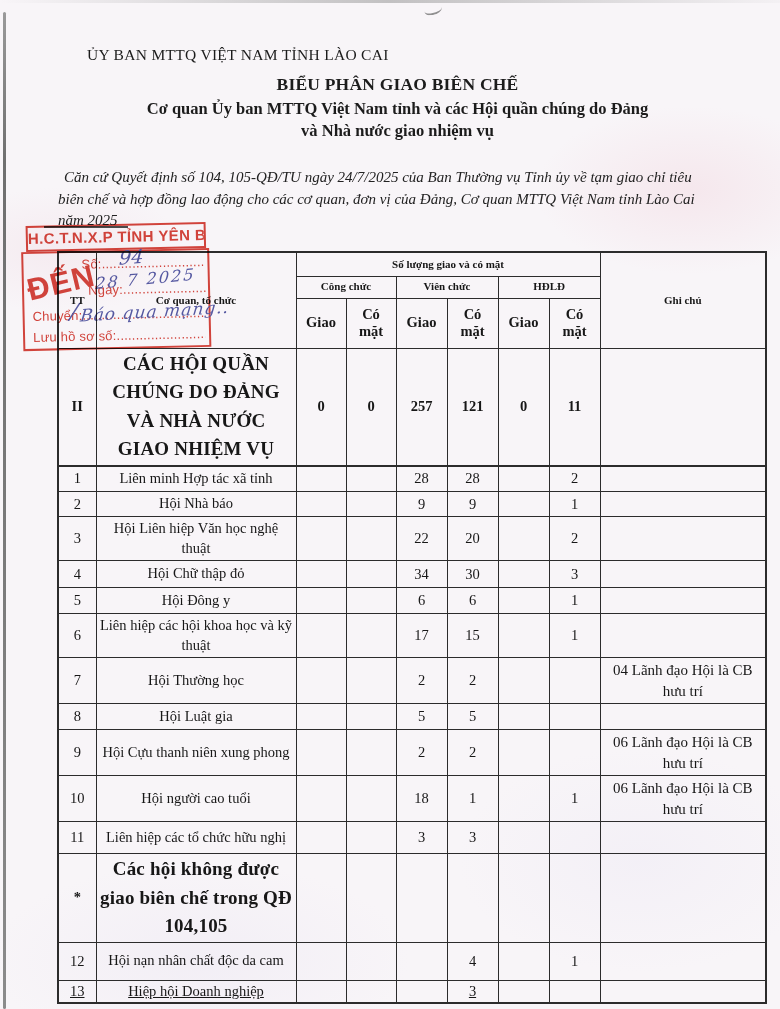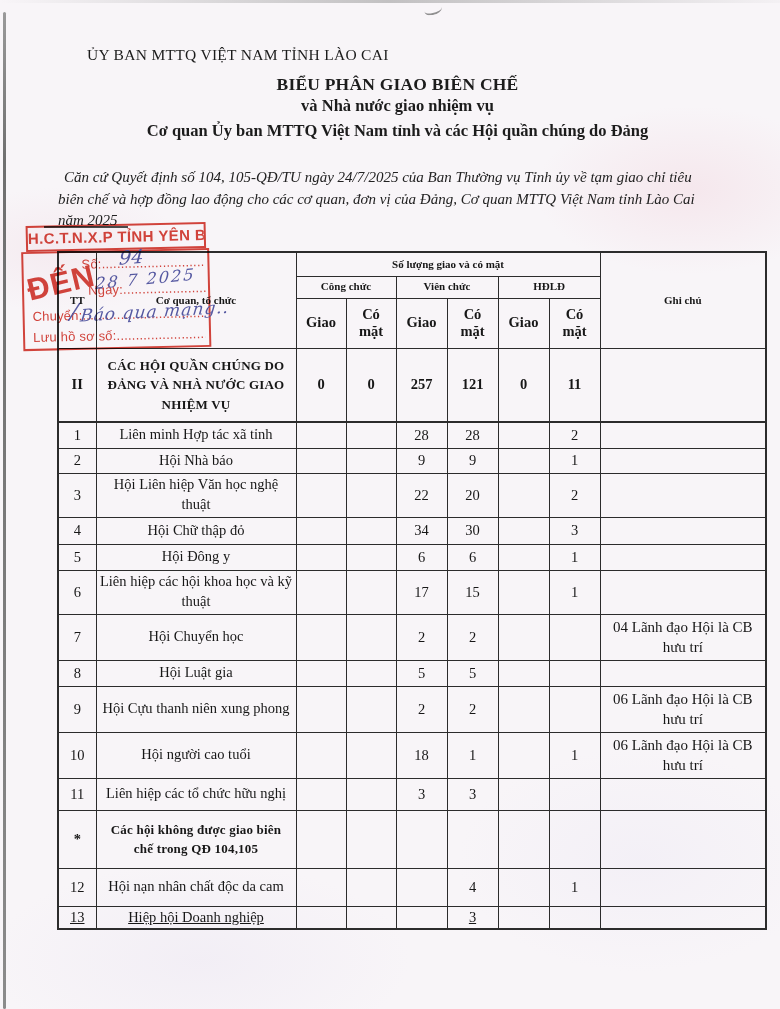--- a/index.html
+++ b/index.html
@@ -46,21 +46,21 @@
     padding:1px 3px;text-align:center;vertical-align:middle;
     overflow:hidden;
   }
   table.main{border:2px solid #2c2c2c;}
   td.name{text-align:left;padding-left:5px;line-height:1.35;}
   tr.hrow td{font-weight:bold;font-size:11px;line-height:1.2;}
   tr.h1{height:24px;} tr.h2{height:22px;} tr.h3{height:50px;}
   tr.h3 td{font-size:14.5px;}
   td.hdr-bottom{border-bottom-width:2px;}
   tr.bold-row td{font-weight:bold;}
-  tr.bold-row td.name{font-size:13px;letter-spacing:.2px;line-height:1.5;margin-top:44px;}
+  tr.bold-row td.name{font-size:19px;letter-spacing:.2px;line-height:1.5;margin-top:44px;}
   td.note{font-size:15px;line-height:1.35;padding:1px 6px;}
   tr.sec-row td{border-bottom-width:2px;}
 
   
   .stamp{
     position:absolute;left:22px;top:224px;width:190px;height:128px;
     transform:rotate(-1.3deg);
     mix-blend-mode:multiply;opacity:.93;
     font-family:"Liberation Sans","DejaVu Sans",sans-serif;
   }
@@ -101,22 +101,22 @@
 <div class="page">
 
   <div class="scan-top"></div>
   <div class="scan-edge"></div>
   <div class="pen-mark"></div>
 
   <div class="org">ỦY BAN MTTQ VIỆT NAM TỈNH LÀO CAI</div>
 
   <div class="center-wrap">
     <div class="title">BIỂU PHÂN GIAO BIÊN CHẾ</div>
+    <div class="subtitle">Cơ quan Ủy ban MTTQ Việt Nam tỉnh và các Hội quần chúng do Đảng</div>
     <div class="subtitle" style="margin-top:0;">và Nhà nước giao nhiệm vụ</div>
-    <div class="subtitle">Cơ quan Ủy ban MTTQ Việt Nam tỉnh và các Hội quần chúng do Đảng</div>
   </div>
 
   <div class="basis">
     <div class="indent">Căn cứ Quyết định số 104, 105-QĐ/TU ngày 24/7/2025 của Ban Thường vụ Tỉnh ủy về tạm giao chỉ tiêu</div>
     <div>biên chế và hợp đồng lao động cho các cơ quan, đơn vị của Đảng, Cơ quan MTTQ Việt Nam tỉnh Lào Cai</div>
     <div><span class="strike-wrap">năm 2025</span></div>
   </div>
 
   <table class="main">
     <colgroup>
@@ -222,21 +222,21 @@
           <td></td>
           <td></td>
           <td>17</td>
           <td>15</td>
           <td></td>
           <td>1</td>
           <td class="note"></td>
         </tr>
         <tr style="height: 46px;">
           <td>7</td>
-          <td class="name">Hội Chuyển học</td>
+          <td class="name">Hội Thường học</td>
           <td></td>
           <td></td>
           <td>2</td>
           <td>2</td>
           <td></td>
           <td></td>
           <td class="note">04 Lãnh đạo Hội là CB hưu trí</td>
         </tr>
         <tr style="height: 26px;">
           <td>8</td>

